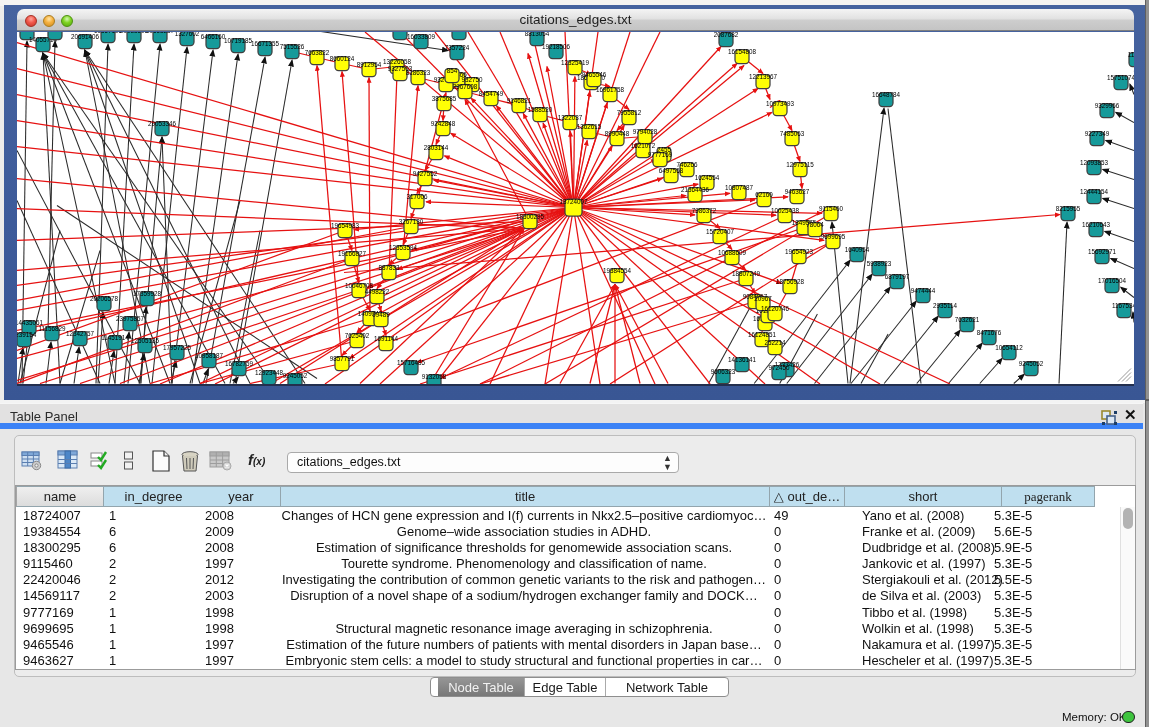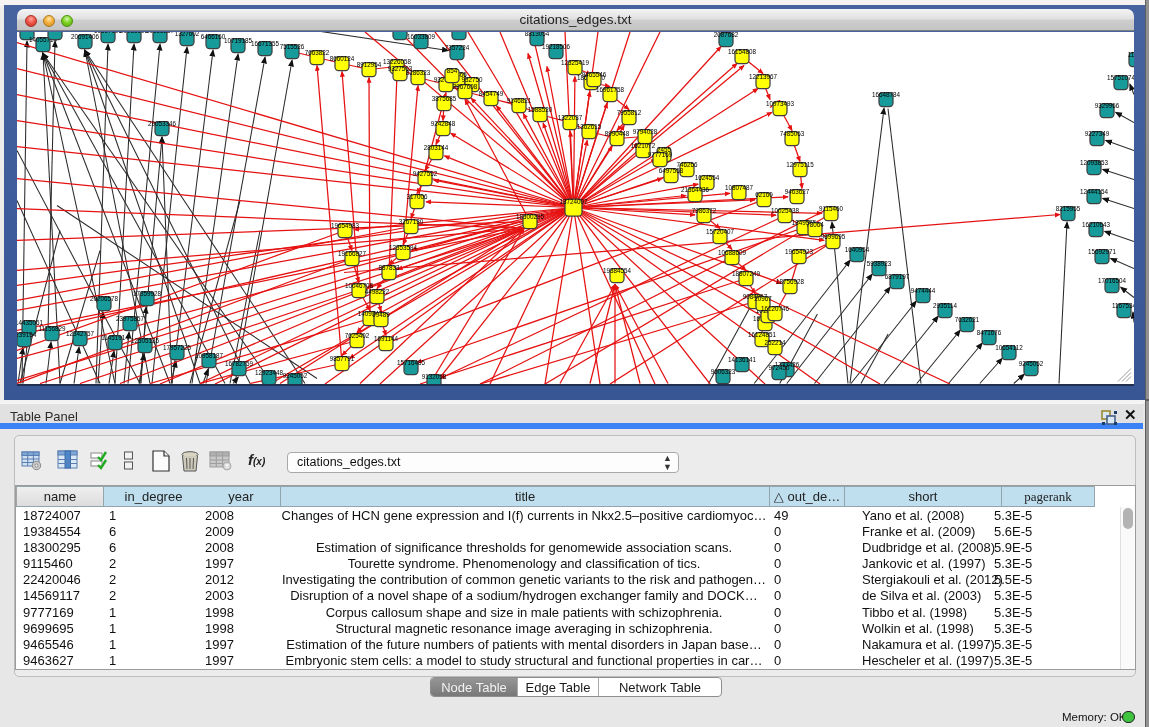--- a/index.html
+++ b/index.html
@@ -55,21 +55,21 @@
 .c5 { width:152px; overflow:hidden; }
 .c4 { left:758px; } .c5 { left:834px; left:834px;margin-left:12px; } .c6 { left:978px; }
 #vscroll { position:absolute; left:1104px; top:21px; width:15px; height:162px; background:#fafafa; border-left:1px solid #e0e0e0;}
 #vscroll .thumb { position:absolute; left:2px; top:1px; width:10px; height:21px; background:#b3b3b3; border-radius:5px; }
 #tblborder { position:absolute; left:0px; top:49px; width:1121px; height:185px; border:1px solid #9b9b9b; }
 
 #tabs { position:absolute; left:430px; top:277px; height:20px; display:flex;
   border:1px solid #8e8e8e; border-radius:4px; overflow:hidden; background:#fff;
   font-size:13px; color:#1a1a1a; }
 #tabs .seg { text-align:center; line-height:19px; border-right:1px solid #aaa; }
-#tabs .seg:nth-child(1) { width:87px; }
+#tabs .seg:nth-child(1) { width:87px;margin-left:7px; }
 #tabs .seg:nth-child(2) { width:81px; }
 #tabs .seg:nth-child(3) { width:122px; border-right:none; }
 #tabs .sel { background:linear-gradient(180deg,#969696,#787878); color:#f2f2f2; }
 #mem { position:absolute; left:1062px; top:311px; font-size:11.5px; color:#111; }
 #memdot { position:absolute; left:1122px; top:310.5px; width:12.5px; height:12.5px; border-radius:50%;
   background:#3ec43e; border:1px solid #222; }
 svg text { font-family:"Liberation Sans", sans-serif; }
 </style></head>
 <body>
 <div id="stage">
@@ -701,38 +701,39 @@
               <span class="c2">2008</span>
               <span class="c3">Changes of HCN gene expression and I(f) currents in Nkx2.5–positive cardiomyoc…</span>
               <span class="c4">49</span>
               <span class="c5">Yano et al. (2008)</span>
               <span class="c6">5.3E-5</span>
             </div>
 <div class="tr">
               <span class="c0">19384554</span>
               <span class="c1">6</span>
               <span class="c2">2009</span>
+              <span class="c3">Genome–wide association studies in ADHD.</span>
               <span class="c4">0</span>
               <span class="c5">Franke et al. (2009)</span>
               <span class="c6">5.6E-5</span>
             </div>
 <div class="tr">
               <span class="c0">18300295</span>
               <span class="c1">6</span>
               <span class="c2">2008</span>
               <span class="c3">Estimation of significance thresholds for genomewide association scans.</span>
               <span class="c4">0</span>
               <span class="c5">Dudbridge et al. (2008)</span>
               <span class="c6">5.9E-5</span>
             </div>
 <div class="tr">
               <span class="c0">9115460</span>
               <span class="c1">2</span>
               <span class="c2">1997</span>
-              <span class="c3">Tourette syndrome. Phenomenology and classification of tics.</span>
+              <span class="c3">Tourette syndrome. Phenomenology and classification of name.</span>
               <span class="c4">0</span>
               <span class="c5">Jankovic et al. (1997)</span>
               <span class="c6">5.3E-5</span>
             </div>
 <div class="tr">
               <span class="c0">22420046</span>
               <span class="c1">2</span>
               <span class="c2">2012</span>
               <span class="c3">Investigating the contribution of common genetic variants to the risk and pathogen…</span>
               <span class="c4">0</span>
@@ -745,21 +746,20 @@
               <span class="c2">2003</span>
               <span class="c3">Disruption of a novel shape of a sodium/hydrogen exchanger family and DOCK…</span>
               <span class="c4">0</span>
               <span class="c5">de Silva et al. (2003)</span>
               <span class="c6">5.3E-5</span>
             </div>
 <div class="tr">
               <span class="c0">9777169</span>
               <span class="c1">1</span>
               <span class="c2">1998</span>
-              <span class="c3">Corpus callosum shape and size in male patients with schizophrenia.</span>
               <span class="c4">0</span>
               <span class="c5">Tibbo et al. (1998)</span>
               <span class="c6">5.3E-5</span>
             </div>
 <div class="tr">
               <span class="c0">9699695</span>
               <span class="c1">1</span>
               <span class="c2">1998</span>
               <span class="c3">Structural magnetic resonance image averaging in schizophrenia.</span>
               <span class="c4">0</span>

